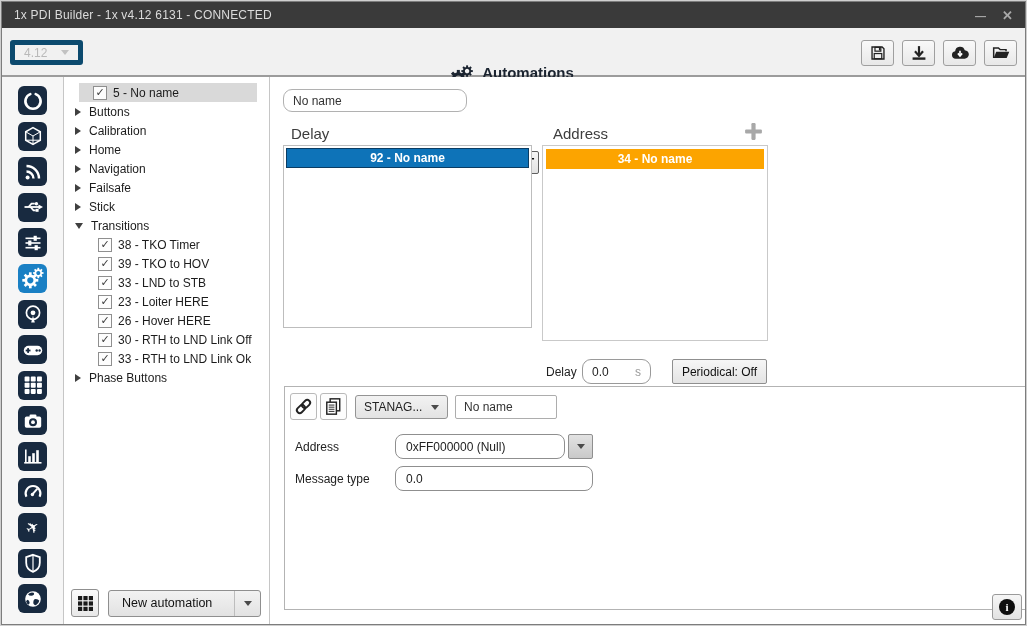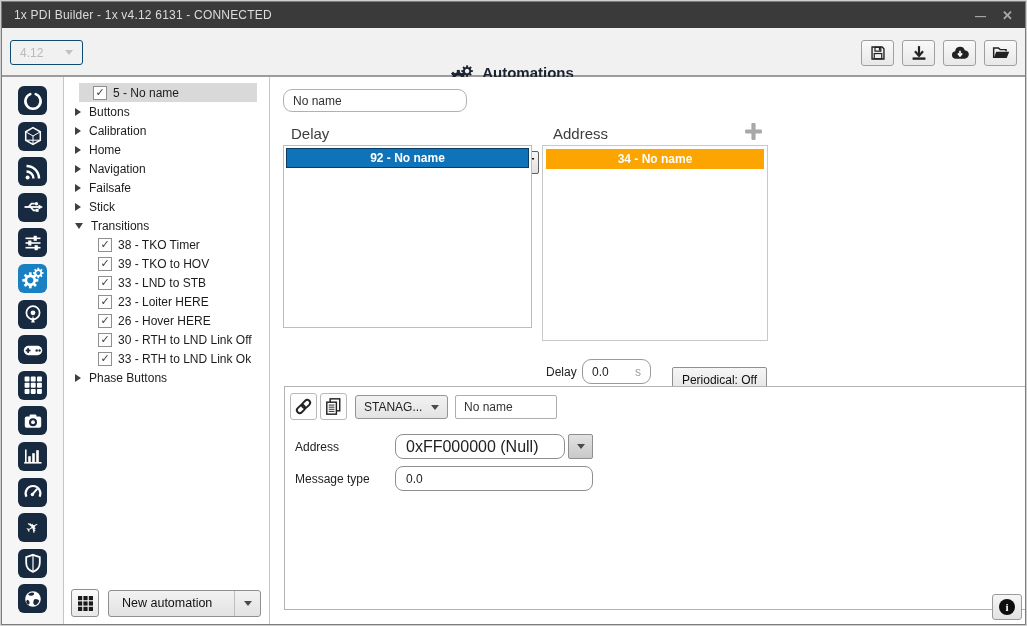--- a/index.html
+++ b/index.html
@@ -10,21 +10,21 @@
   
   .titlebar { height:26px; background:#3a3a3a; display:flex; align-items:center; padding:0 12px; }
   .titlebar-text { color:#dcdcdc; font-size:12px; letter-spacing:.2px; }
   .win-ctrls { margin-left:auto; display:flex; gap:16px; align-items:center; }
   .win-min::before { content:"—"; color:#a9a9a9; font-size:11px; font-weight:700; }
   .win-close::before { content:"✕"; color:#a9a9a9; font-size:13px; font-weight:700; }
 
   
   .toolbar { position:relative; height:49px; background:#f1f1f1; border-bottom:2px solid #9c9c9c; }
   .version-select { position:absolute; left:8px; top:12px; width:73px; height:25px;
-      border:1px solid #0c4a6e; border-radius:3px; display:flex; align-items:center;
+      border:5px solid #0c4a6e; border-radius:3px; display:flex; align-items:center;
       justify-content:space-between; padding:0 9px; color:#b9b9b9; font-size:12px; background:#f1f1f1; }
   .tri-down { width:0; height:0; border-left:4px solid transparent; border-right:4px solid transparent;
       border-top:5px solid #4a4a4a; }
   .version-select .tri-down { border-top-color:#c2c2c2; }
   .page-title-wrap { position:absolute; left:50%; top:0; height:100%; transform:translateX(-52%);
       display:flex; align-items:flex-start; gap:9px;margin-top:36px; }
   .page-title { font-size:15px; font-weight:700; color:#1b2430; }
   .toolbar-actions { position:absolute; right:8px; top:12px; display:flex; gap:8px; }
   .tb-btn { width:33px; height:26px; border:1px solid #9f9f9f; border-radius:3px;
       background:linear-gradient(#f9f9f9,#e8e8e8); display:flex; align-items:center; justify-content:center; }
@@ -82,39 +82,39 @@
   .events-card .card-header { background:#0e73b8; border:1px solid #0a3c63; }
   .actions-card .card-header { background:#fca400; margin:3px; }
 
   .delay-label { position:absolute; left:276px; top:288px; font-size:12px; color:#222; }
   .delay-input { position:absolute; left:312px; top:282px; width:69px; height:25px;
       border:1px solid #9a9a9a; border-radius:9px; display:flex; align-items:center;
       justify-content:space-between; padding:0 9px; font-size:12px; color:#222; }
   .delay-unit { color:#9a9a9a; }
   .periodical-btn { position:absolute; left:402px; top:282px; width:95px; height:25px;
       border:1px solid #8f8f8f; border-radius:2px; background:linear-gradient(#f6f6f6,#e4e4e4);
-      font-size:12px; color:#111; display:flex; align-items:center; justify-content:center;margin-top:8px; }
+      font-size:12px; color:#111; display:flex; align-items:center; justify-content:center; }
 
   
   .detail-panel { position:absolute; left:14px; top:309px; width:828px; height:224px;
       border:1px solid #b3b3b3; background:#fff; }
   .icon-btn { position:absolute; width:27px; height:27px; border:1px solid #b9b9b9; border-radius:3px;
       background:#fdfdfd; display:flex; align-items:center; justify-content:center; }
   .link-btn { left:5px; top:6px; }
   .copy-btn { left:35px; top:6px; }
   .type-select { position:absolute; left:70px; top:8px; width:93px; height:24px;
       border:1px solid #949494; border-radius:3px; background:linear-gradient(#f2f2f2,#e3e3e3);
       display:flex; align-items:center; justify-content:space-between; padding:0 8px; font-size:12px; color:#222; }
   .detail-name-input { position:absolute; left:170px; top:8px; width:102px; height:24px;
       border:1px solid #adadad; border-radius:2px; font-size:12px; padding:0 8px; color:#333;
       font-family:"Liberation Sans",sans-serif; outline:none; }
   .field-label { position:absolute; left:10px; font-size:12px; color:#222; }
   .address-combo { position:absolute; left:110px; top:47px; width:170px; height:25px;
       border:1px solid #8f8f8f; border-radius:8px; display:flex; align-items:center; padding:0 10px;
-      font-size:16px; color:#222; background:#fff; }
+      font-size:12px; color:#222; background:#fff; }
   .address-arrow { position:absolute; left:283px; top:47px; width:25px; height:25px;
       border:1px solid #8f8f8f; border-radius:2px; background:linear-gradient(#e2e2e2,#c9c9c9);
       display:flex; align-items:center; justify-content:center; }
   .msgtype-input { position:absolute; left:110px; top:79px; width:198px; height:25px;
       border:1px solid #8f8f8f; border-radius:8px; font-size:12px; padding:0 10px; color:#222;
       font-family:"Liberation Sans",sans-serif; outline:none; }
 
   
   .vscroll { position:absolute; top:1px; right:1px; bottom:1px; width:17px; background:#f2f2f2;
       border-left:1px solid #e2e2e2; }

